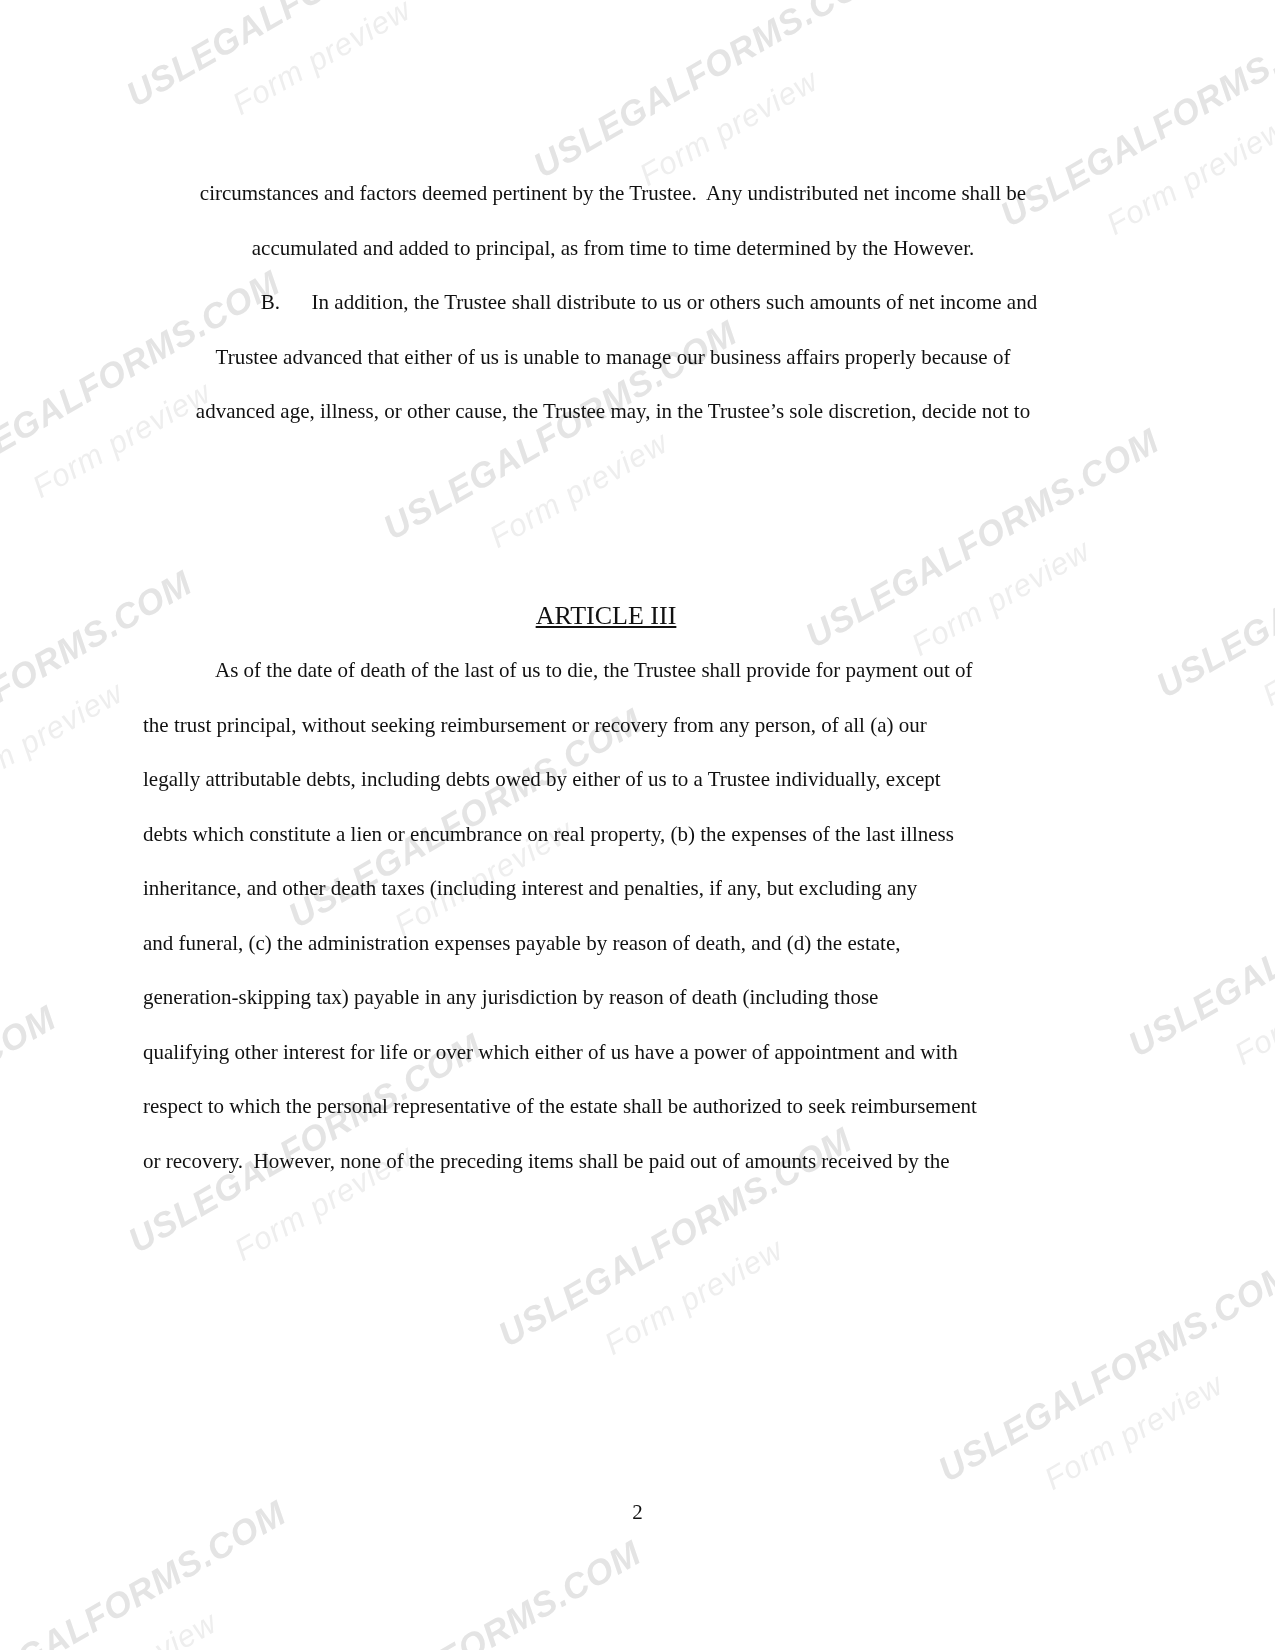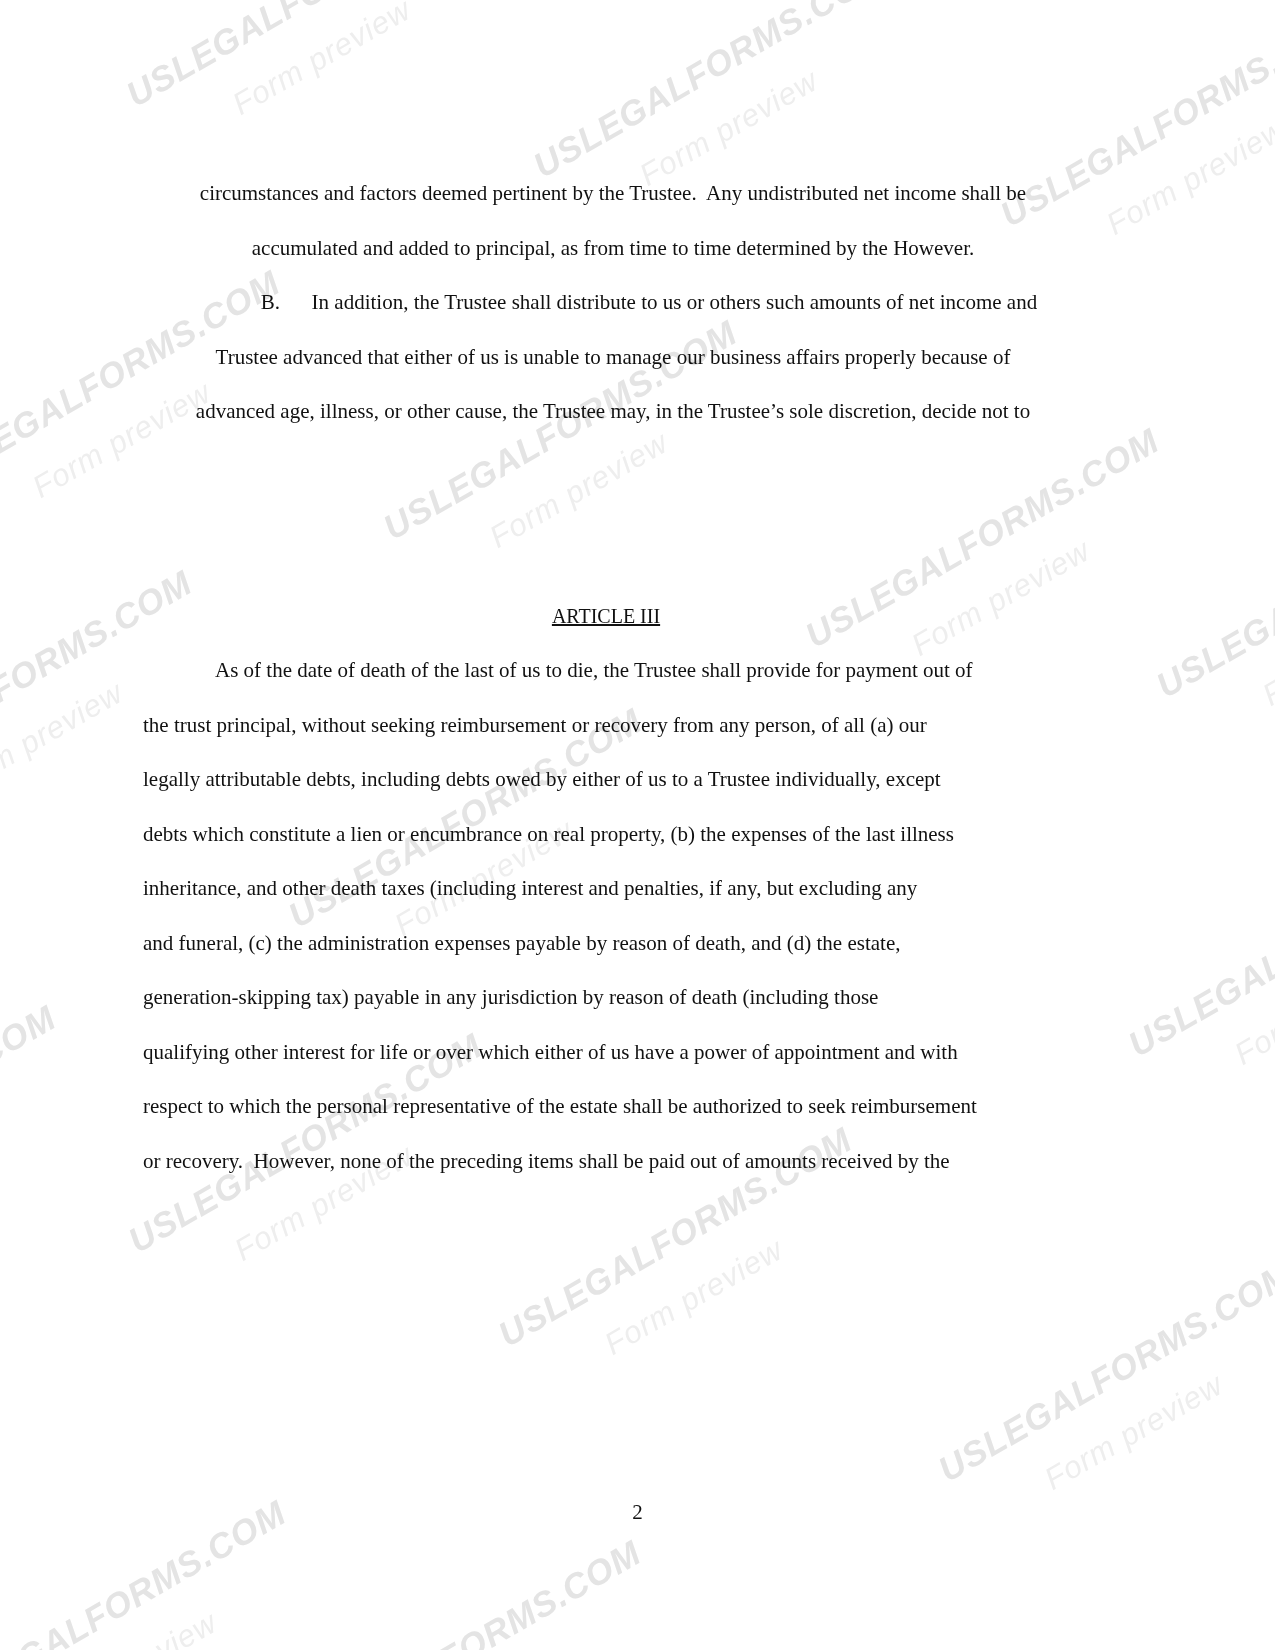--- a/index.html
+++ b/index.html
@@ -24,21 +24,21 @@
     user-select: none;
   }
   .wm-brand  { font-weight: bold; font-size: 35px; line-height: 35px; letter-spacing: 1px; }
   .wm-preview{ font-weight: normal; font-size: 31px; line-height: 31px; letter-spacing: 1px; }
   
   .doc-block { position: absolute; left: 143px; width: 940px; font-size: 21px; }
   .doc-line  { height: 54.5px; line-height: 54.5px; white-space: pre; }
   #para1 { top: 166px; text-align: center; }
   #article-heading {
     position: absolute; left: 143px; top: 588.5px; width: 926px;
-    font-size: 20px; line-height: 54.5px; text-align: center;
+    font-size: 26px; line-height: 54.5px; text-align: center;
     text-decoration: underline; white-space: pre;
   }
   #para2 { top: 643px; }
   #page-number {
     position: absolute; left: 0; top: 1484.5px; width: 1275px;
     font-size: 21px; line-height: 54.5px; text-align: center;
   }
 </style>
 </head>
 <body>

